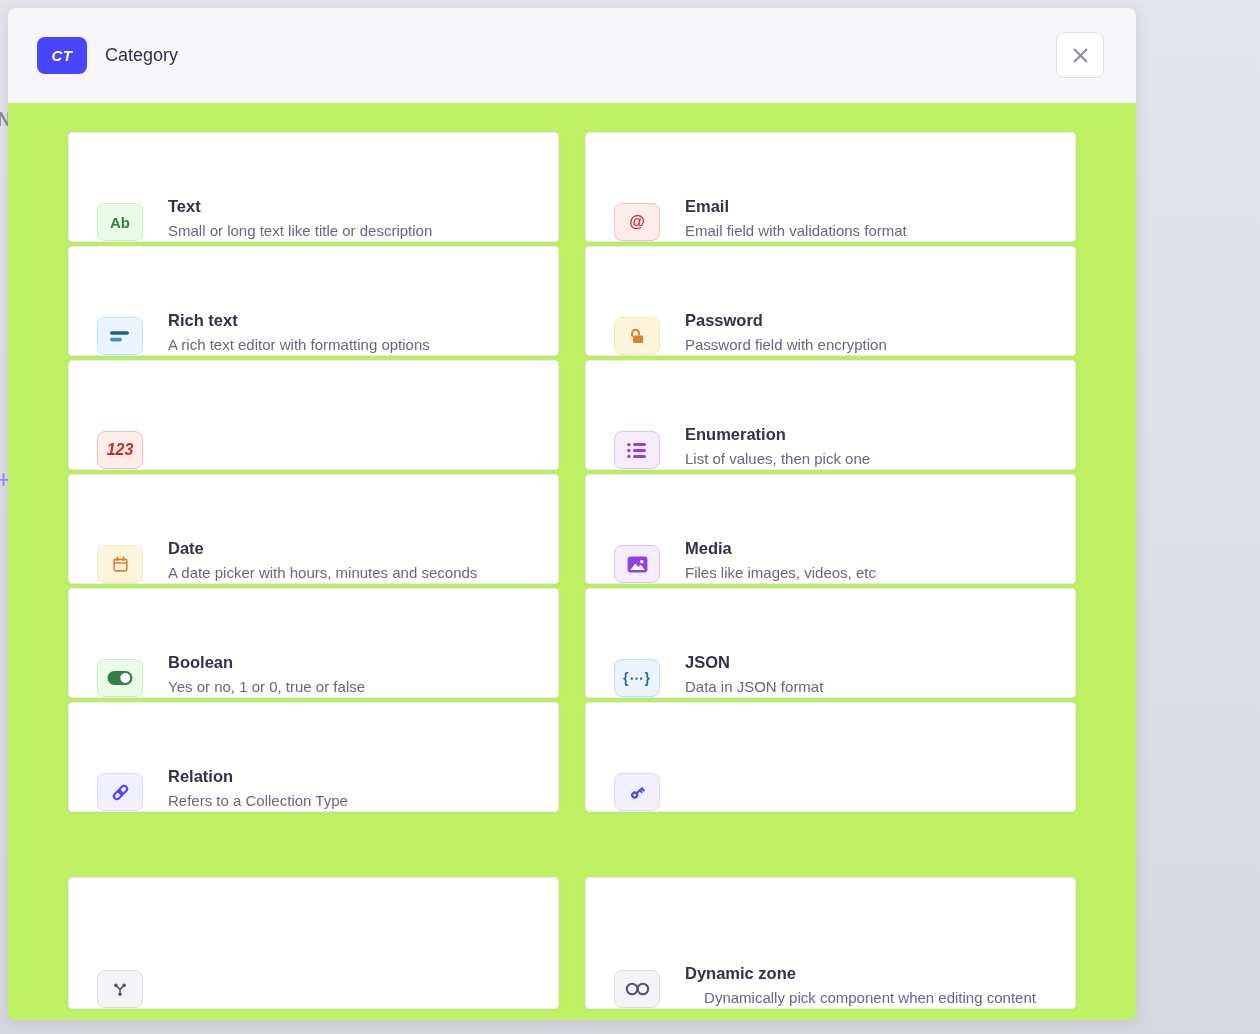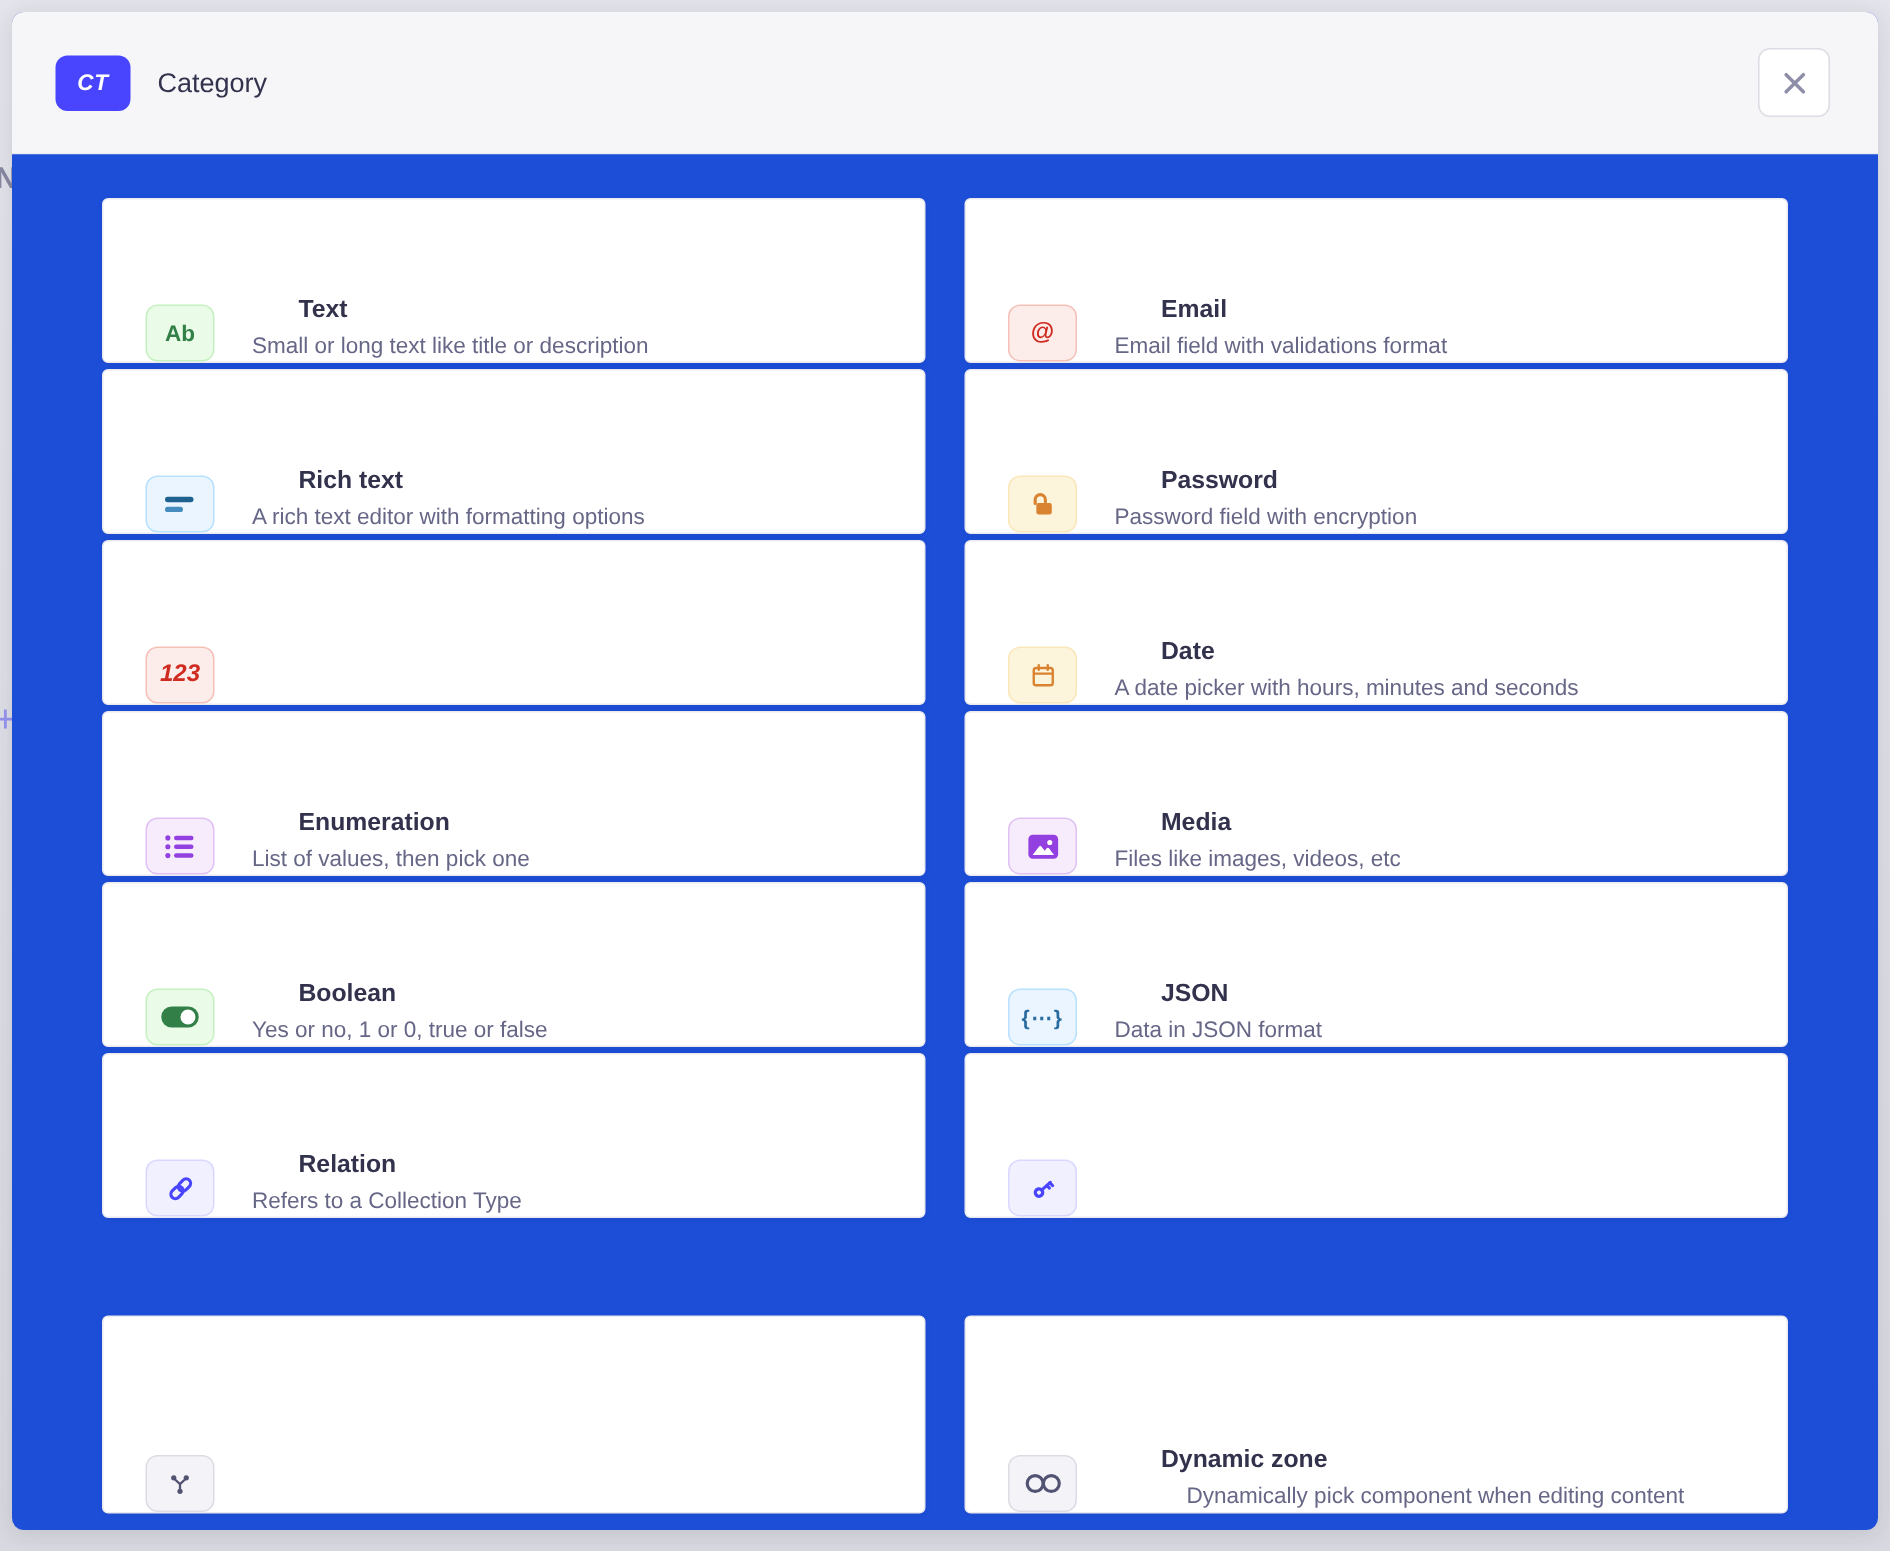--- a/index.html
+++ b/index.html
@@ -7,22 +7,22 @@
   body {
     width:1260px; height:1034px; position:relative; overflow:hidden;
     background:linear-gradient(#e4e4ec, #d8d8e0);
     font-family:"Liberation Sans", sans-serif;
   }
   .backdrop-frag { position:absolute; z-index:1; font-weight:bold; pointer-events:none; }
   .frag-n { left:-3px; top:108px; font-size:20px; color:rgba(105,105,135,.75); }
   .frag-plus { left:-4px; top:464px; font-size:26px; font-weight:400; color:rgba(100,97,245,.6); }
 
   .modal {
-    position:absolute; left:8px; top:8px; width:1244px; height:1012px; z-index:2;
-    background:#1d4ed8; border-radius:8px;
+    position:absolute; left:8px; top:8px; width:1128px; height:1012px; z-index:2;
+    background:#bef264; border-radius:8px;
     box-shadow:0 2px 15px rgba(33,33,52,.12);
     display:flex; flex-direction:column;
   }
   .modal-header {
     flex:none; height:95px; background:#f6f6f9; border-bottom:1px solid #eaeaef;
     border-radius:8px 8px 0 0; display:flex; align-items:center; padding:0 32px 0 29px;
   }
   .ct-badge {
     flex:none; width:50px; height:37px; background:#4945ff; border-radius:8px;
     color:#ffffff; font-weight:bold; font-style:italic; font-size:15px; letter-spacing:.5px;
@@ -51,21 +51,21 @@
   .badge-red     { background:#fcecea; border-color:#f5c0b8; color:#d02b20; }
   .badge-blue    { background:#eaf5ff; border-color:#b8e1ff; color:#2a6ca0; }
   .badge-orange  { background:#fdf4dc; border-color:#fae7b9; color:#d9822f; }
   .badge-purple  { background:#f6ecfc; border-color:#e0c1f4; color:#9340e0; }
   .badge-indigo  { background:#f0f0ff; border-color:#d9d8ff; color:#4945ff; }
   .badge-neutral { background:#f4f4f8; border-color:#dcdce4; color:#525272; }
   .badge-label { font-weight:bold; font-size:15px; }
   .badge-label.sm { font-size:16px;font-style:italic; }
   .badge-label.braces { font-size:14px; letter-spacing:1px; }
   .card-text { display:flex; flex-direction:column; margin-left:25px; flex:1; }
-  .card-title { font-size:16.5px; font-weight:bold; color:#32324d; line-height:1.25;margin-left:31px; }
+  .card-title { font-size:16.5px; font-weight:bold; color:#32324d; line-height:1.25; }
   .card-desc { font-size:15px; color:#666687; margin-top:4px; line-height:1.35; }
   .card-desc.centered { text-align:center; width:100%; }
 </style>
 </head>
 <body>
 
 <span class="backdrop-frag frag-n">N</span>
 <span class="backdrop-frag frag-plus">+</span>
 
 <div class="modal">
@@ -130,50 +130,50 @@
         </span>
       </button>
 
       <button class="card">
         <span class="badge badge-red">
             <span class="badge-label sm">123</span>
           </span>
       </button>
 
       <button class="card">
-        <span class="badge badge-orange">
-          <svg width="19" height="19" viewBox="0 0 24 24" fill="none" stroke="#d9822f" stroke-width="2">
-            <rect x="4" y="5.5" width="16" height="14.5" rx="2"></rect>
-            <path d="M8.2 3 v4 M15.8 3 v4 M4.6 10.2 h14.8" stroke-linecap="round"></path>
-          </svg>
-        </span>
-        <span class="card-text">
-          <span class="card-title">Date</span>
-          <span class="card-desc">A date picker with hours, minutes and seconds</span>
-        </span>
-      </button>
-
-      <button class="card">
         <span class="badge badge-purple">
           <svg width="20" height="17" viewBox="0 0 20 17">
             <circle cx="1.9" cy="2.6" r="1.7" fill="#9340e0"></circle>
               <rect x="6" y="1.1" width="13" height="3" rx="1.5" fill="#9340e0"></rect>
             <circle cx="1.9" cy="8.5" r="1.7" fill="#9340e0"></circle>
               <rect x="6" y="7" width="13" height="3" rx="1.5" fill="#9340e0"></rect>
             <circle cx="1.9" cy="14.4" r="1.7" fill="#9340e0"></circle>
               <rect x="6" y="12.9" width="13" height="3" rx="1.5" fill="#9340e0"></rect>
           </svg>
         </span>
         <span class="card-text">
           <span class="card-title">Enumeration</span>
           <span class="card-desc">List of values, then pick one</span>
         </span>
       </button>
 
       <button class="card">
+        <span class="badge badge-orange">
+          <svg width="19" height="19" viewBox="0 0 24 24" fill="none" stroke="#d9822f" stroke-width="2">
+            <rect x="4" y="5.5" width="16" height="14.5" rx="2"></rect>
+            <path d="M8.2 3 v4 M15.8 3 v4 M4.6 10.2 h14.8" stroke-linecap="round"></path>
+          </svg>
+        </span>
+        <span class="card-text">
+          <span class="card-title">Date</span>
+          <span class="card-desc">A date picker with hours, minutes and seconds</span>
+        </span>
+      </button>
+
+      <button class="card">
         <span class="badge badge-purple">
           <svg width="21" height="17" viewBox="0 0 22 18">
             <rect x="0.5" y="0.5" width="21" height="17" rx="3.2" fill="#9340e0"></rect>
             <circle cx="15.6" cy="6" r="1.8" fill="#fff"></circle>
             <path d="M3.5 14.8 L8.1 8.8 a0.95 0.95 0 0 1 1.5 0 L12 11.9 l1.5-1.8 a0.95 0.95 0 0 1 1.5 0 L18.6 14.8 Z" fill="#fff"></path>
           </svg>
         </span>
         <span class="card-text">
           <span class="card-title">Media</span>
           <span class="card-desc">Files like images, videos, etc</span>

